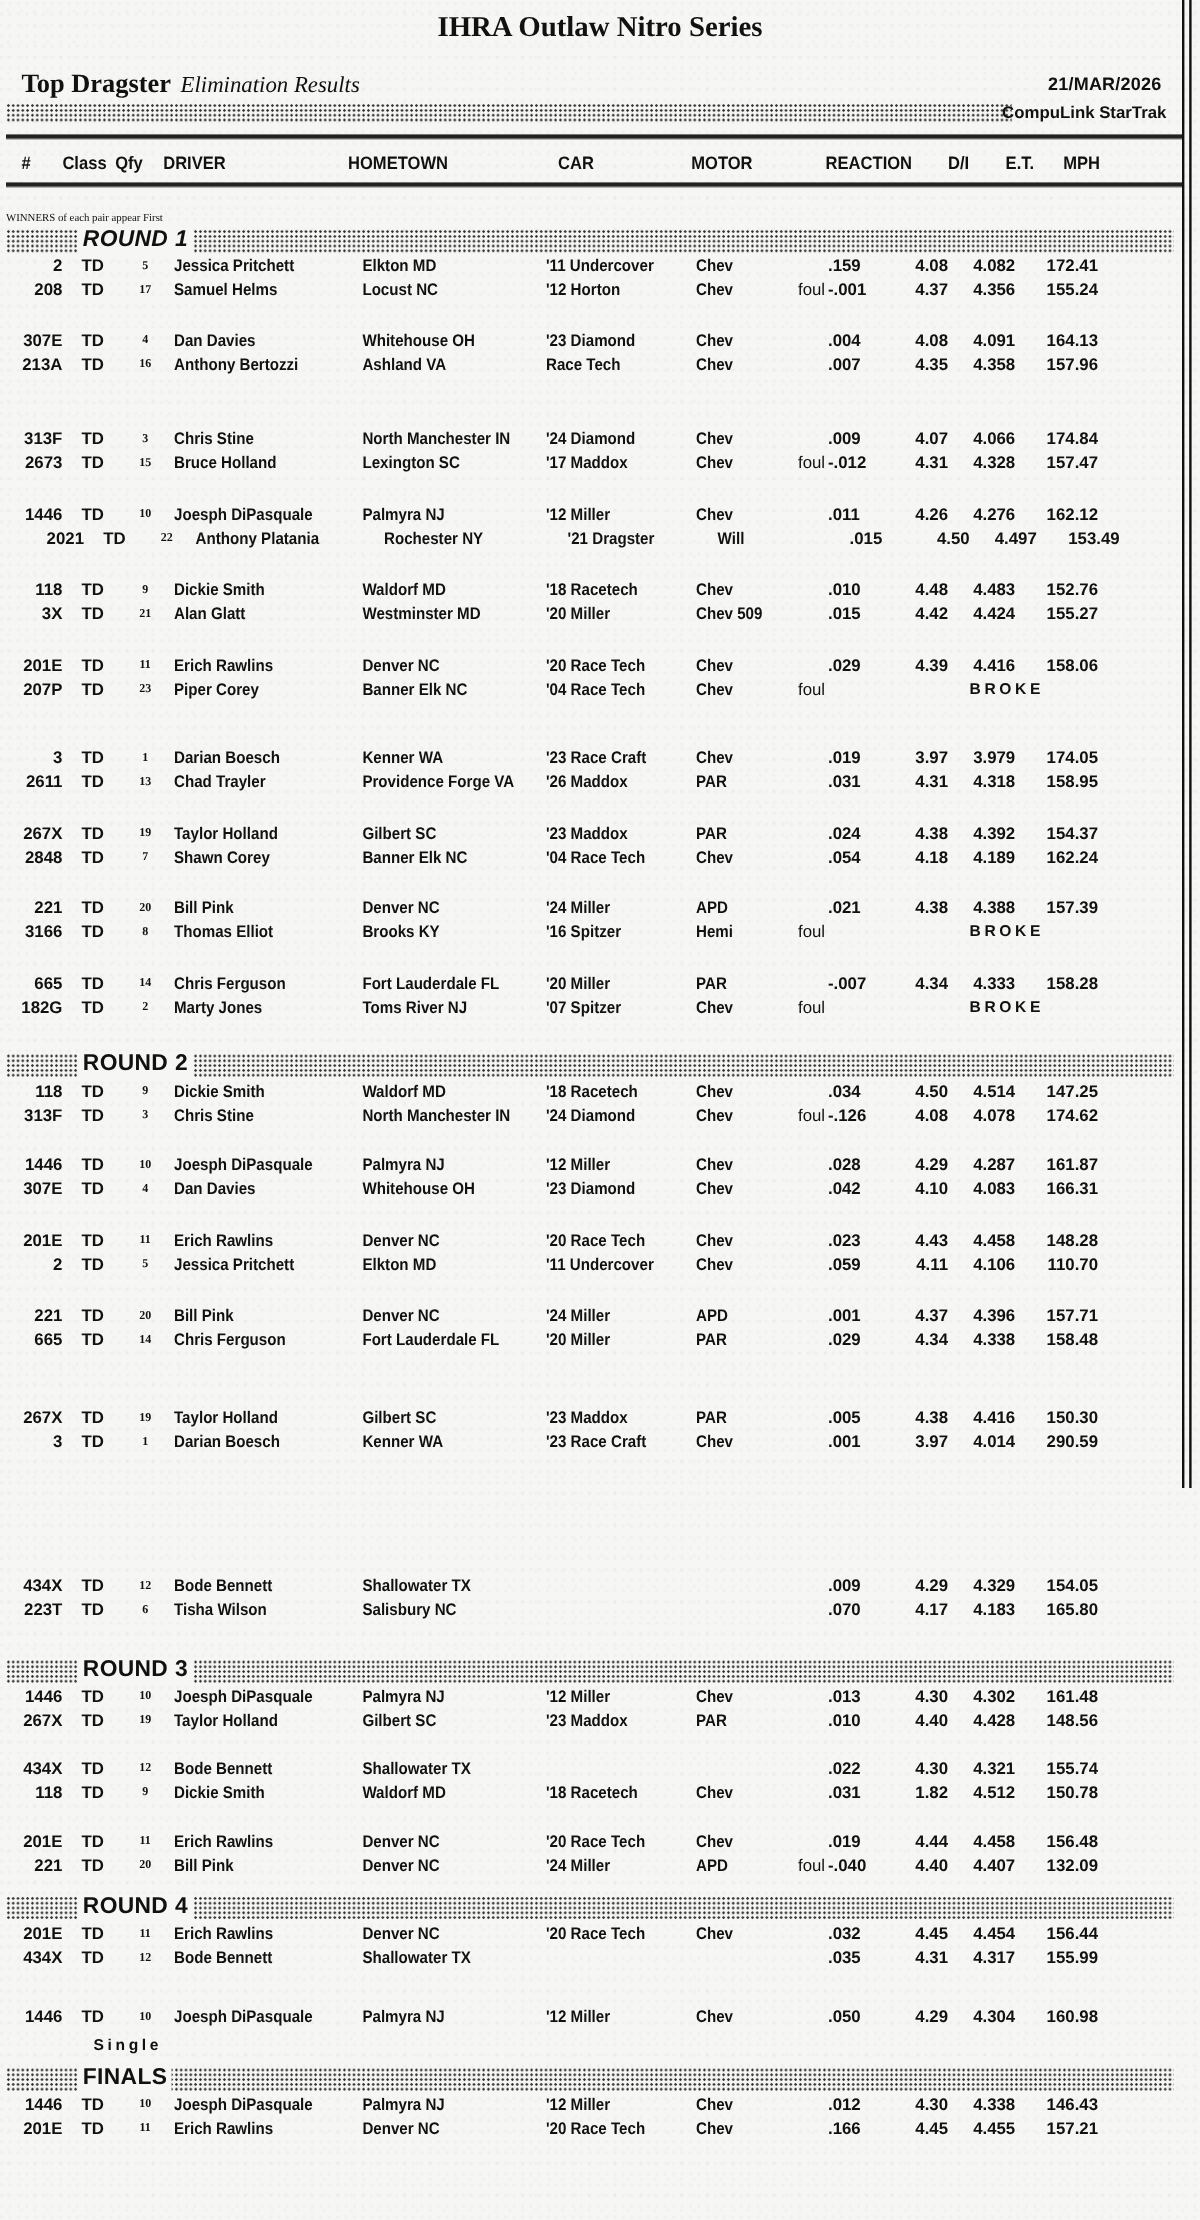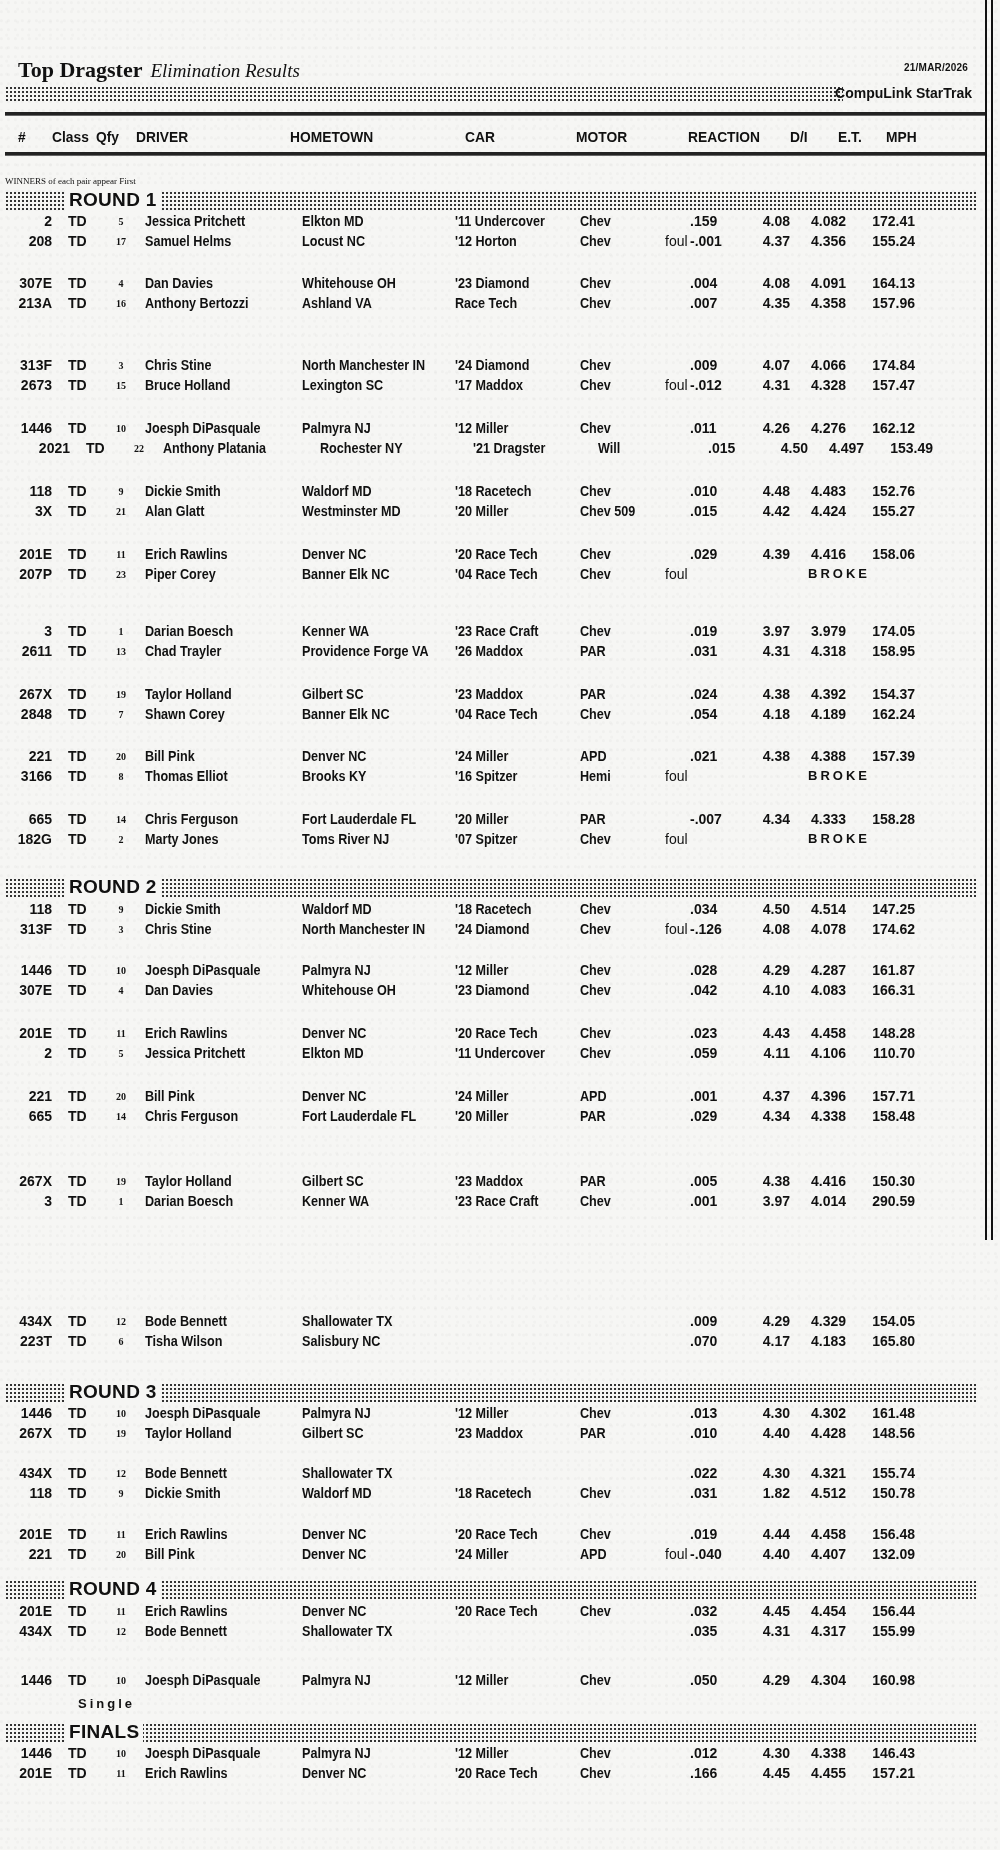--- a/index.html
+++ b/index.html
@@ -22,21 +22,21 @@
   }
   .serif { font-family:"Liberation Serif", "DejaVu Serif", serif; }
   .title {
     position:absolute; left:0; width:1000px; top:10px; text-align:center;
     font-size:24px; font-weight:bold;
   }
   .subtitle {
     position:absolute; left:18px; top:57px; font-size:22px; font-weight:bold;
   }
   .subtitle .ital { font-style:italic; font-weight:normal; font-size:19px; margin-left:8px; }
-  .date { position:absolute; right:32px; top:62px; font-size:10px; font-weight:bold; letter-spacing:0.2px; }
+  .date { position:absolute; right:32px; top:62px; font-size:15px; font-weight:bold; letter-spacing:0.2px; }
   .dots {
     background-image: radial-gradient(circle, #333 0.9px, transparent 1.2px);
     background-size:4px 4px;
     background-color:transparent;
   }
   .band-top { position:absolute; left:5px; top:86px; width:838px; height:16px; }
   .brand { position:absolute; right:28px; top:85px; font-size:14px; font-weight:bold; }
   .rule { position:absolute; left:5px; width:980px; height:3px; background:#222; border-bottom:1px solid #666; }
   .rule.top { top:112px; }
   .rule.bottom { top:152px; }
@@ -63,20 +63,21 @@
   .c-mph { left:860px; width:55px; text-align:right; }
   .c-broke { left:808px; letter-spacing:3px; font-size:13px; }
   .single { position:absolute; left:78px; font-size:13px; font-weight:bold; letter-spacing:3px; }
 </style>
 </head>
 <body>
 
 <div class="paper">
   <div class="right-border"></div>
 
+  <div class="title serif">IHRA Outlaw Nitro Series</div>
   <div class="subtitle serif">
     <span>Top Dragster</span><span class="ital">Elimination Results</span>
   </div>
   <div class="date">21/MAR/2026</div>
   <div class="band-top dots"></div>
   <div class="brand">CompuLink  StarTrak</div>
 
   <div class="rule top"></div>
   <div>
     <span class="hdr" style="left:18px">#</span>
@@ -89,21 +90,21 @@
     <span class="hdr" style="left:688px">REACTION</span>
     <span class="hdr" style="left:790px">D/I</span>
     <span class="hdr" style="left:838px">E.T.</span>
     <span class="hdr" style="left:886px">MPH</span>
   </div>
   <div class="rule bottom"></div>
 
   <div class="note">WINNERS of each pair appear First</div>
 
   <div id="rounds">
-      <div class="round-band dots" style="top: 191px;">
+      <div class="round-band dots" style="top: 191px; font-style: italic;">
         <span class="round-label">ROUND 1</span>
       </div>
       <div class="row" style="top: 213px;">
         <span class="c-num">2</span>
         <span class="c-cls">TD</span>
         <span class="c-qfy">5</span>
         <span class="c-drv">Jessica Pritchett</span>
         <span class="c-home">Elkton MD</span>
         <span class="c-car">'11 Undercover</span>
         <span class="c-mot">Chev</span>

